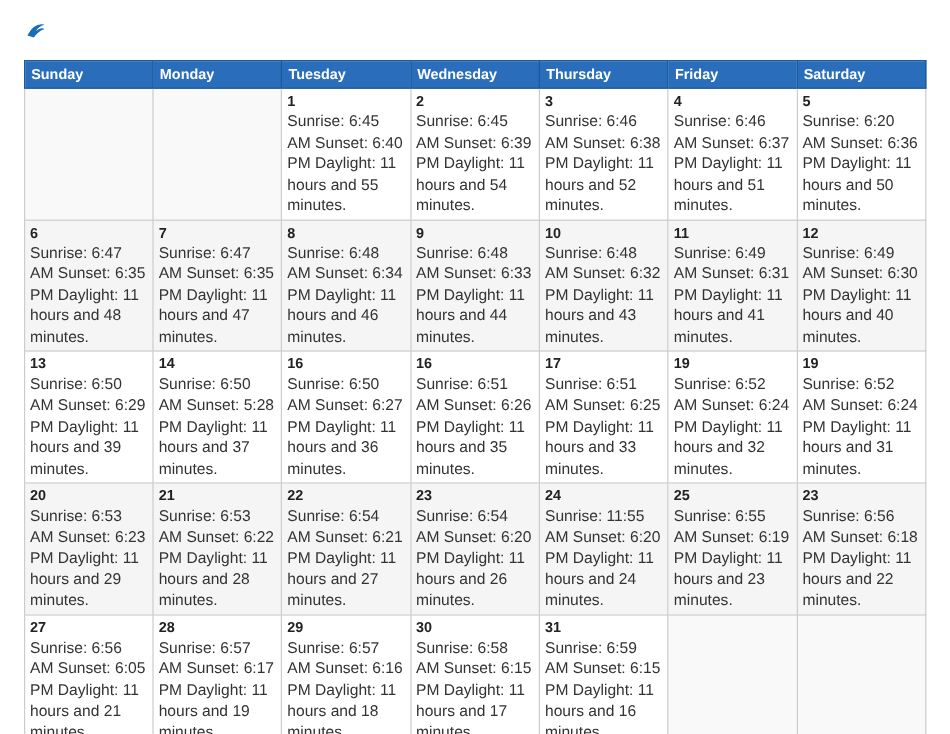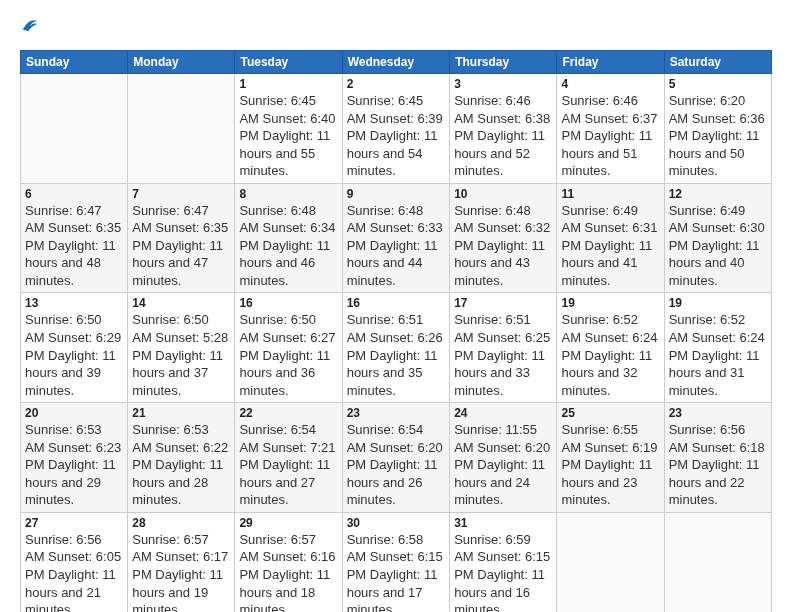--- a/index.html
+++ b/index.html
@@ -265,21 +265,21 @@
           </td>
           <td>
             <span class="day-number">21</span>
             <div class="day-info">Sunrise: 6:53 AM
 Sunset: 6:22 PM
 Daylight: 11 hours and 28 minutes.</div>
           </td>
           <td>
             <span class="day-number">22</span>
             <div class="day-info">Sunrise: 6:54 AM
-Sunset: 7:21 PM
+Sunset: 6:21 PM
 Daylight: 11 hours and 27 minutes.</div>
           </td>
           <td>
             <span class="day-number">23</span>
             <div class="day-info">Sunrise: 6:54 AM
 Sunset: 6:20 PM
 Daylight: 11 hours and 26 minutes.</div>
           </td>
           <td>
             <span class="day-number">24</span>

